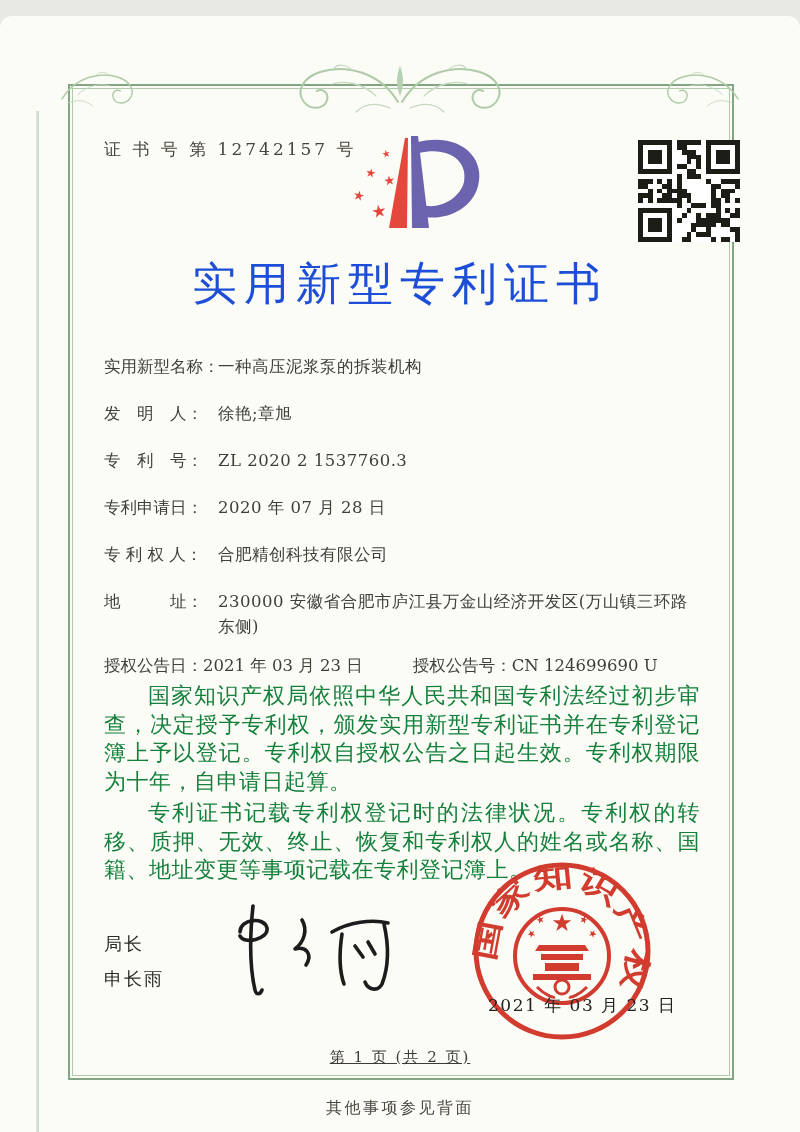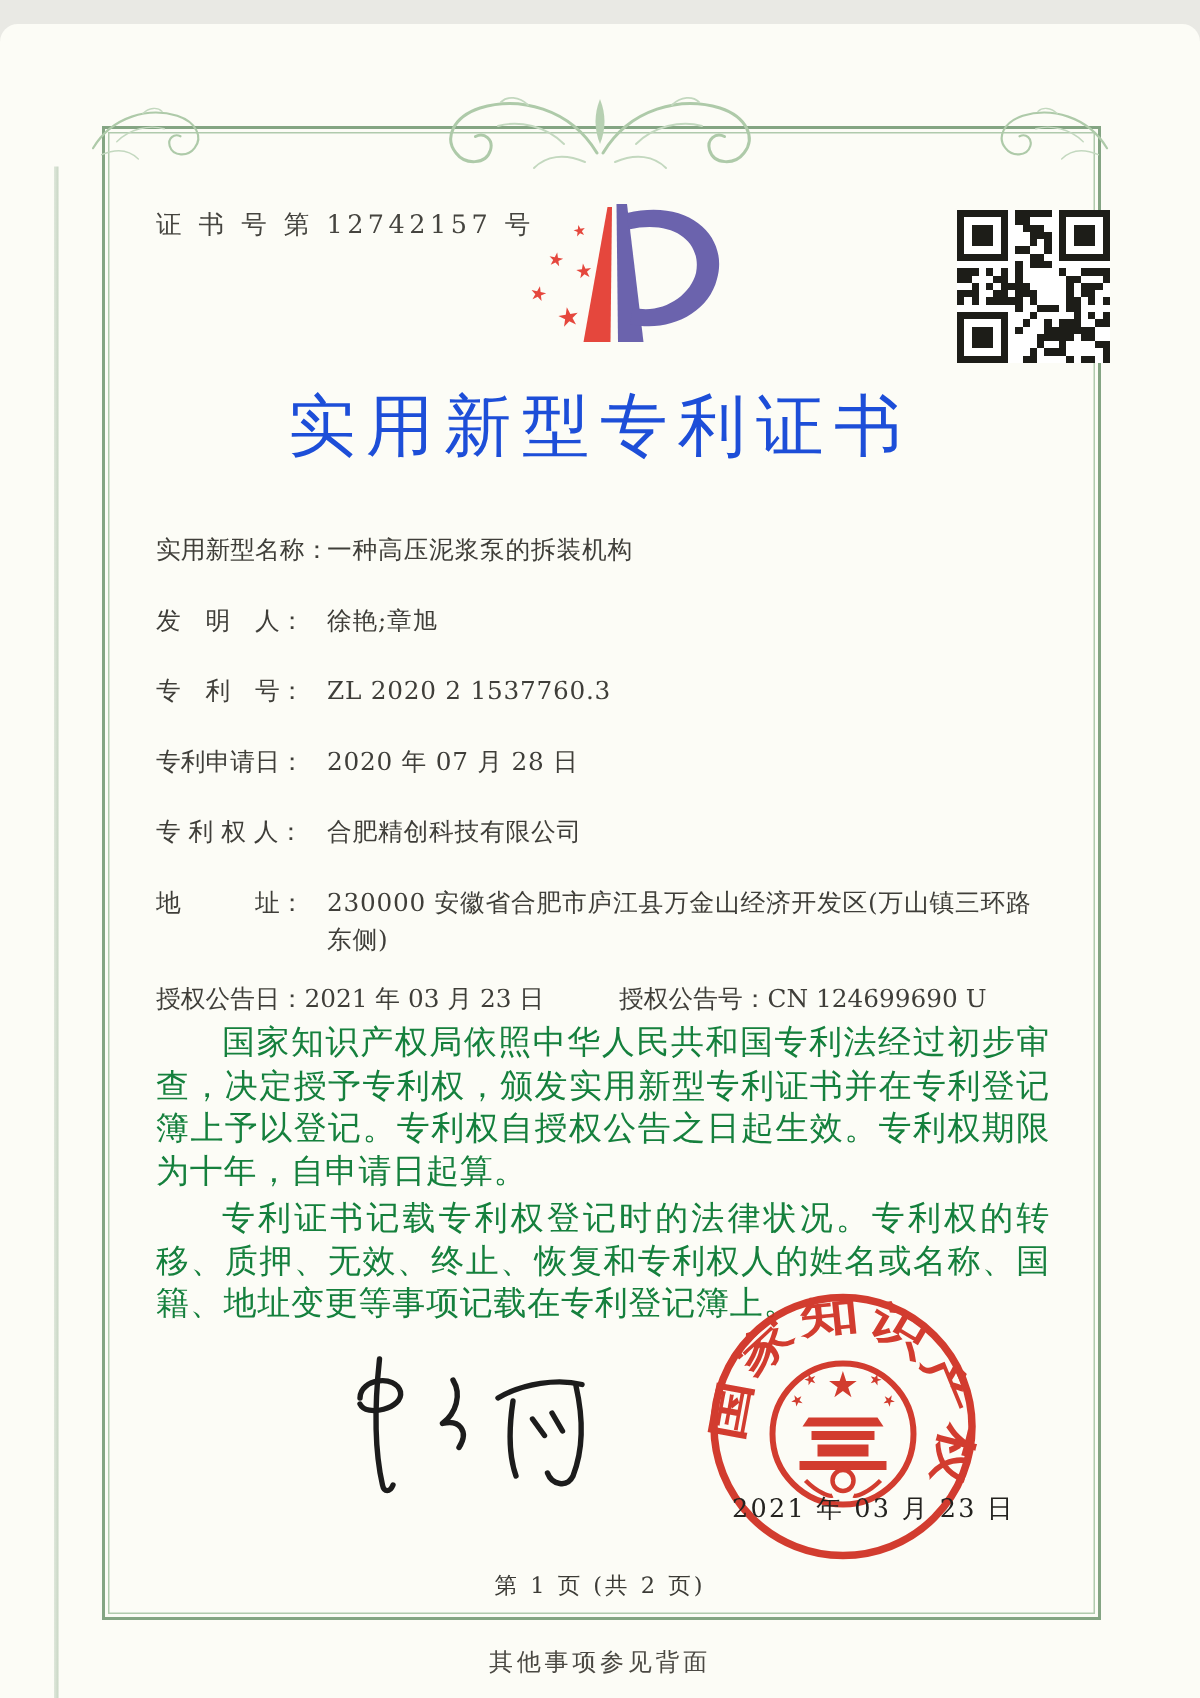--- a/index.html
+++ b/index.html
@@ -33,21 +33,21 @@
     text-align:justify;letter-spacing:.5px;}
   .paras p{margin:0 0 3px 0;text-indent:2em;}
   .sig-block{position:absolute;left:104px;top:910px;font-size:18px;
     color:#2e2d2a;line-height:35px;letter-spacing:2px;}
   .signature{position:absolute;left:212px;top:876px;width:210px;height:118px;}
   .seal{position:absolute;left:463px;top:843px;width:198px;height:190px;
     opacity:.93;}
   .seal-date{position:absolute;left:488px;top:978px;font-size:17px;
     letter-spacing:1.5px;color:#23221f;z-index:5;}
   .page-num{position:absolute;left:0;top:1032px;width:100%;text-align:center;
-    font-size:15px;letter-spacing:2px;color:#3c3b36;}
+    font-size:15px;letter-spacing:2px;color:#3c3b36;text-decoration:underline;}
   .back-note{position:absolute;left:0;top:1082px;width:100%;text-align:center;
     font-size:16px;letter-spacing:2.5px;color:#4a4842;font-family:Liberation Serif, serif;}
 </style>
 </head>
 <body>
 
 <div class="page">
 
   <div class="scan-edge"></div>
 
@@ -358,20 +358,24 @@
         <span>CN 124699690 U</span>
       </div>
     </div>
   </div>
 
   <div class="paras">
     <p>国家知识产权局依照中华人民共和国专利法经过初步审查，决定授予专利权，颁发实用新型专利证书并在专利登记簿上予以登记。专利权自授权公告之日起生效。专利权期限为十年，自申请日起算。</p>
     <p>专利证书记载专利权登记时的法律状况。专利权的转移、质押、无效、终止、恢复和专利权人的姓名或名称、国籍、地址变更等事项记载在专利登记簿上。</p>
   </div>
 
+  <div class="sig-block">
+    <div>局长</div>
+    <div>申长雨</div>
+  </div>
 
   <svg class="signature" viewBox="0 0 210 118">
     <g fill="none" stroke="#1c1c1c" stroke-width="3.6" stroke-linecap="round" stroke-linejoin="round">
       <path d="M28,40 C28,27 52,24 55,36 C57,47 32,53 28,44"></path>
       <path d="M41,14 C38,42 37,72 43,98 C44,103 48,103 50,98"></path>
       <path d="M90,28 C96,38 92,50 83,57 C94,54 101,62 94,73"></path>
       <path d="M120,40 C137,30 160,27 176,31"></path>
       <path d="M130,42 C127,62 127,78 132,92"></path>
       <path d="M172,32 C177,54 177,74 170,92 C166,100 156,98 153,90"></path>
       <path d="M143,54 l8,11"></path>

